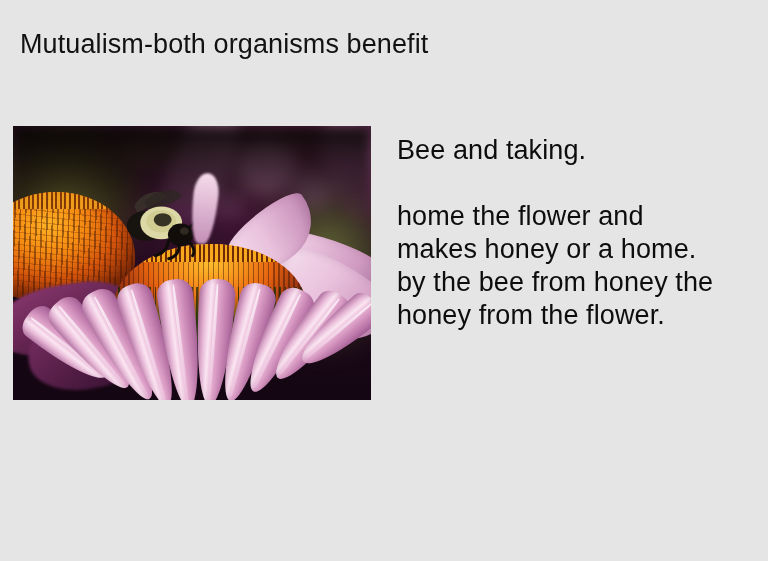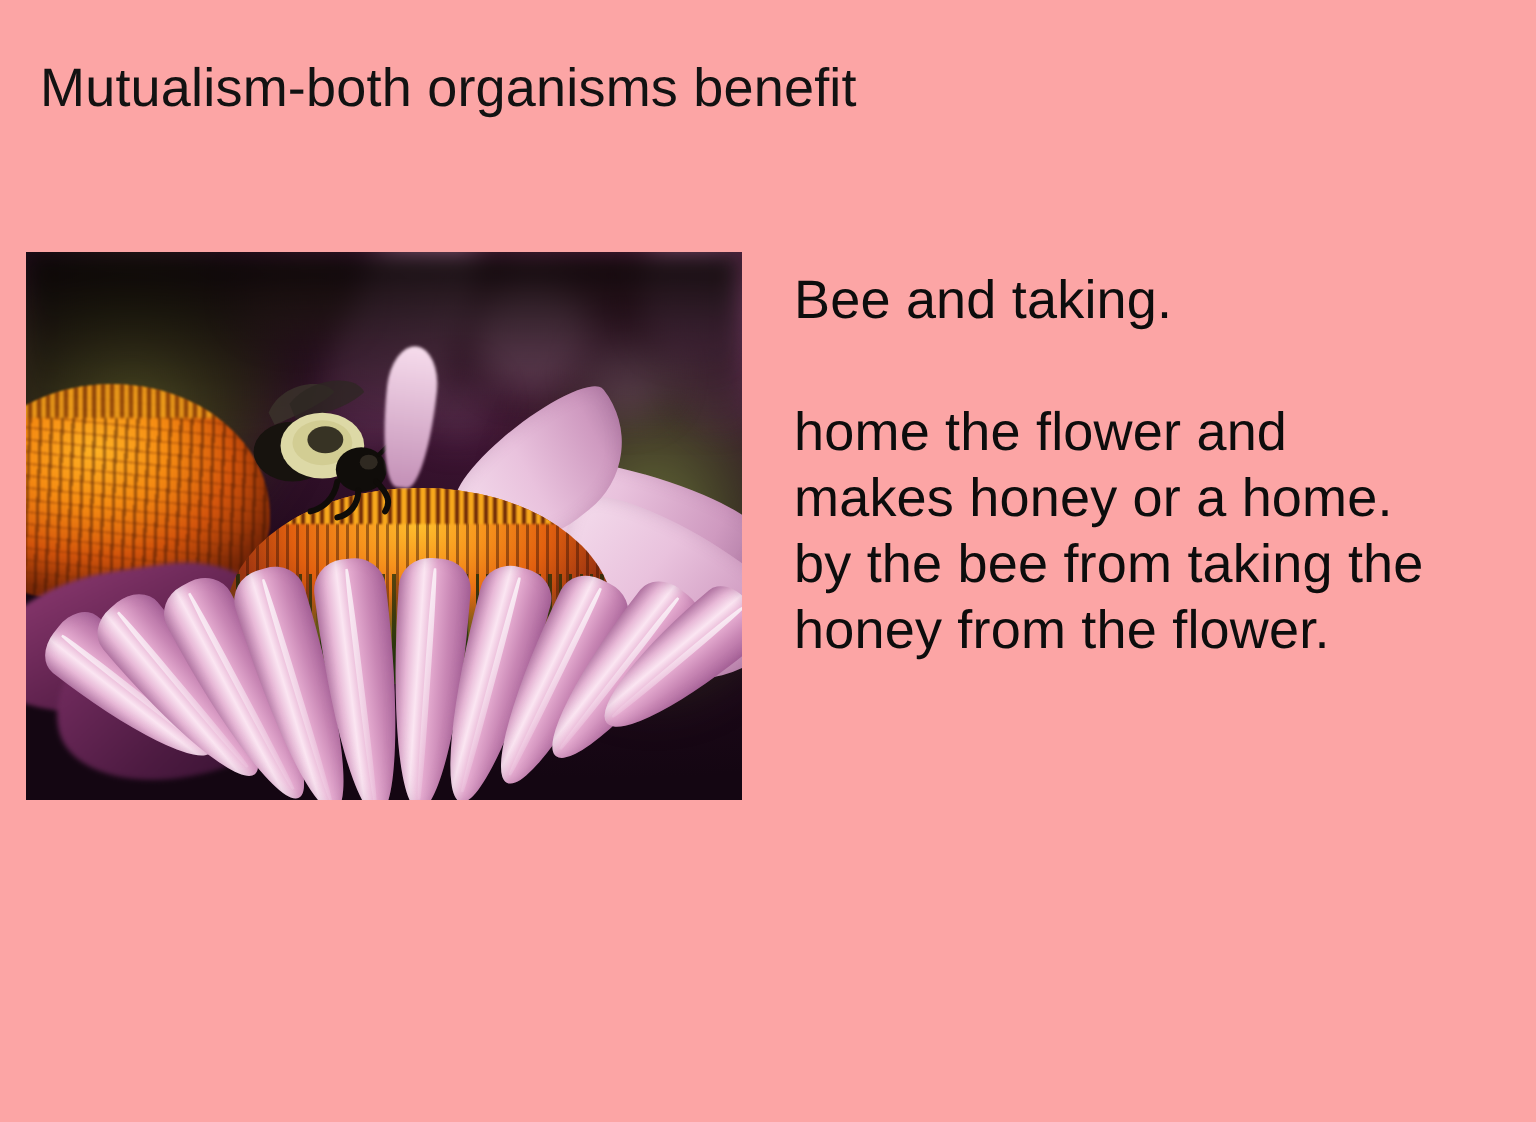--- a/index.html
+++ b/index.html
@@ -15,21 +15,21 @@
     font-family: "Liberation Sans", sans-serif;
     color: #000000;
     -webkit-font-smoothing: antialiased;
   }
 
   
   .slide {
     position: absolute;
     left: 0; top: 0;
     width: 768px; height: 561px;
-    background: #fca5a5;
+    background: #e5e5e5;
   }
 
   
   .slide-title {
     position: absolute;
     left: 20px;
     top: 28px;
     font-size: 27px;
     line-height: 32px;
     font-weight: 400;
@@ -303,17 +303,17 @@
                   transform:rotate(6deg);filter:blur(0.8px);"></div>
 
     </div>
   </div>
 
   <div class="body-text">
     <div class="line">Bee and taking.</div>
     <div class="spacer"></div>
     <div class="line">home the flower and</div>
     <div class="line">makes honey or a home.</div>
-    <div class="line">by the bee from taking the</div>
+    <div class="line">by the bee from honey the</div>
     <div class="line">honey from the flower.</div>
   </div>
 
 </div>
 
 </body></html>

